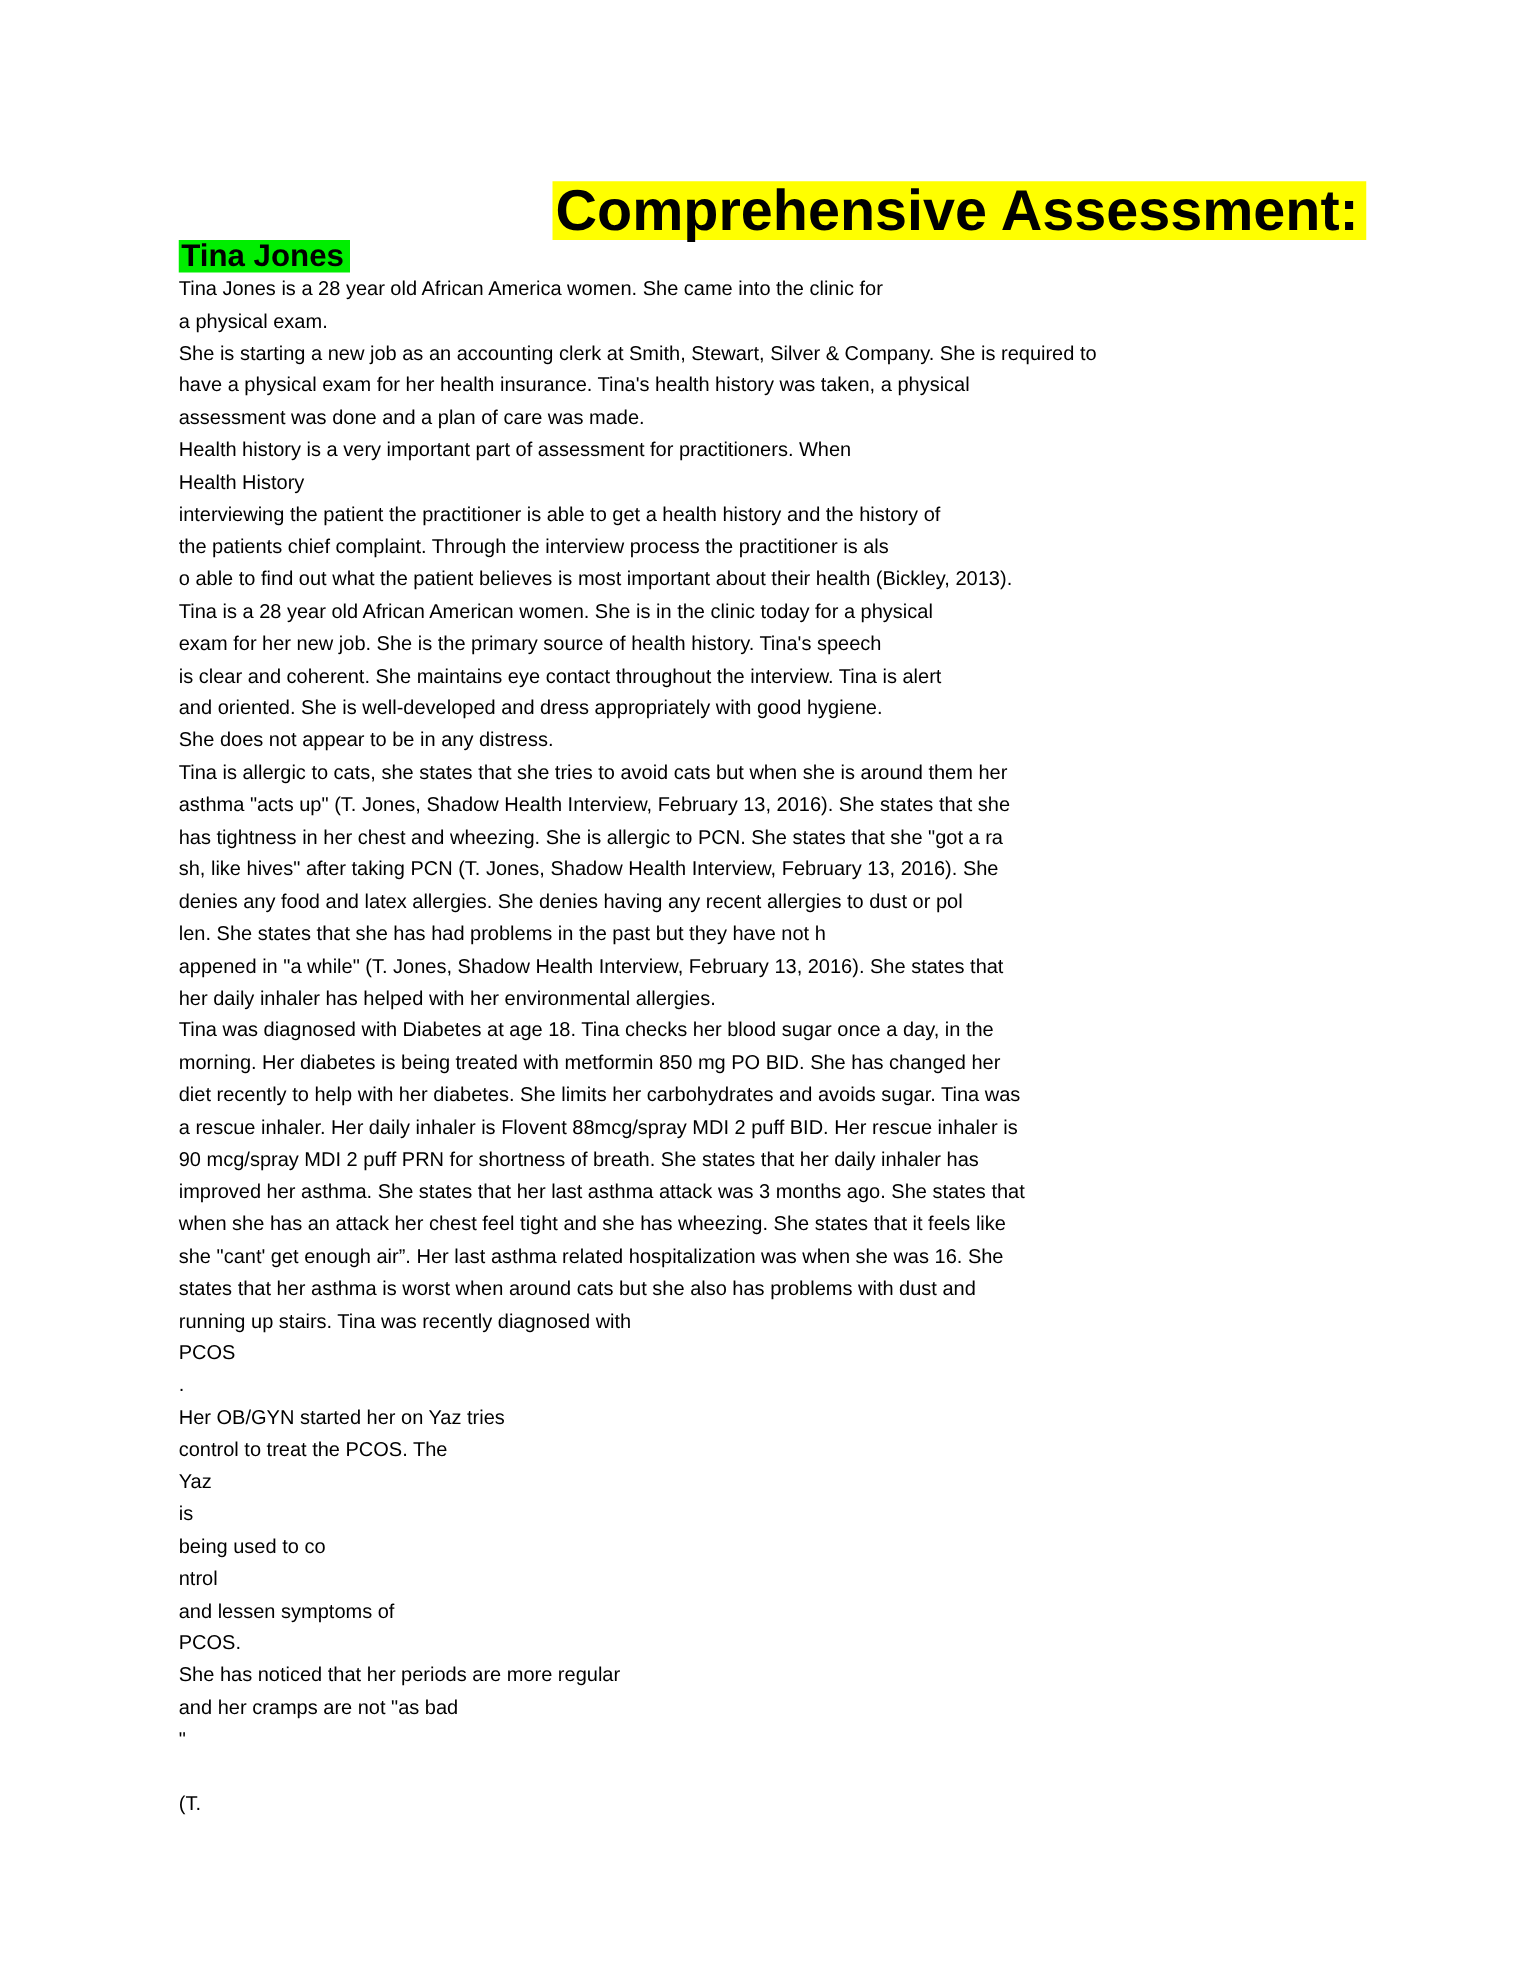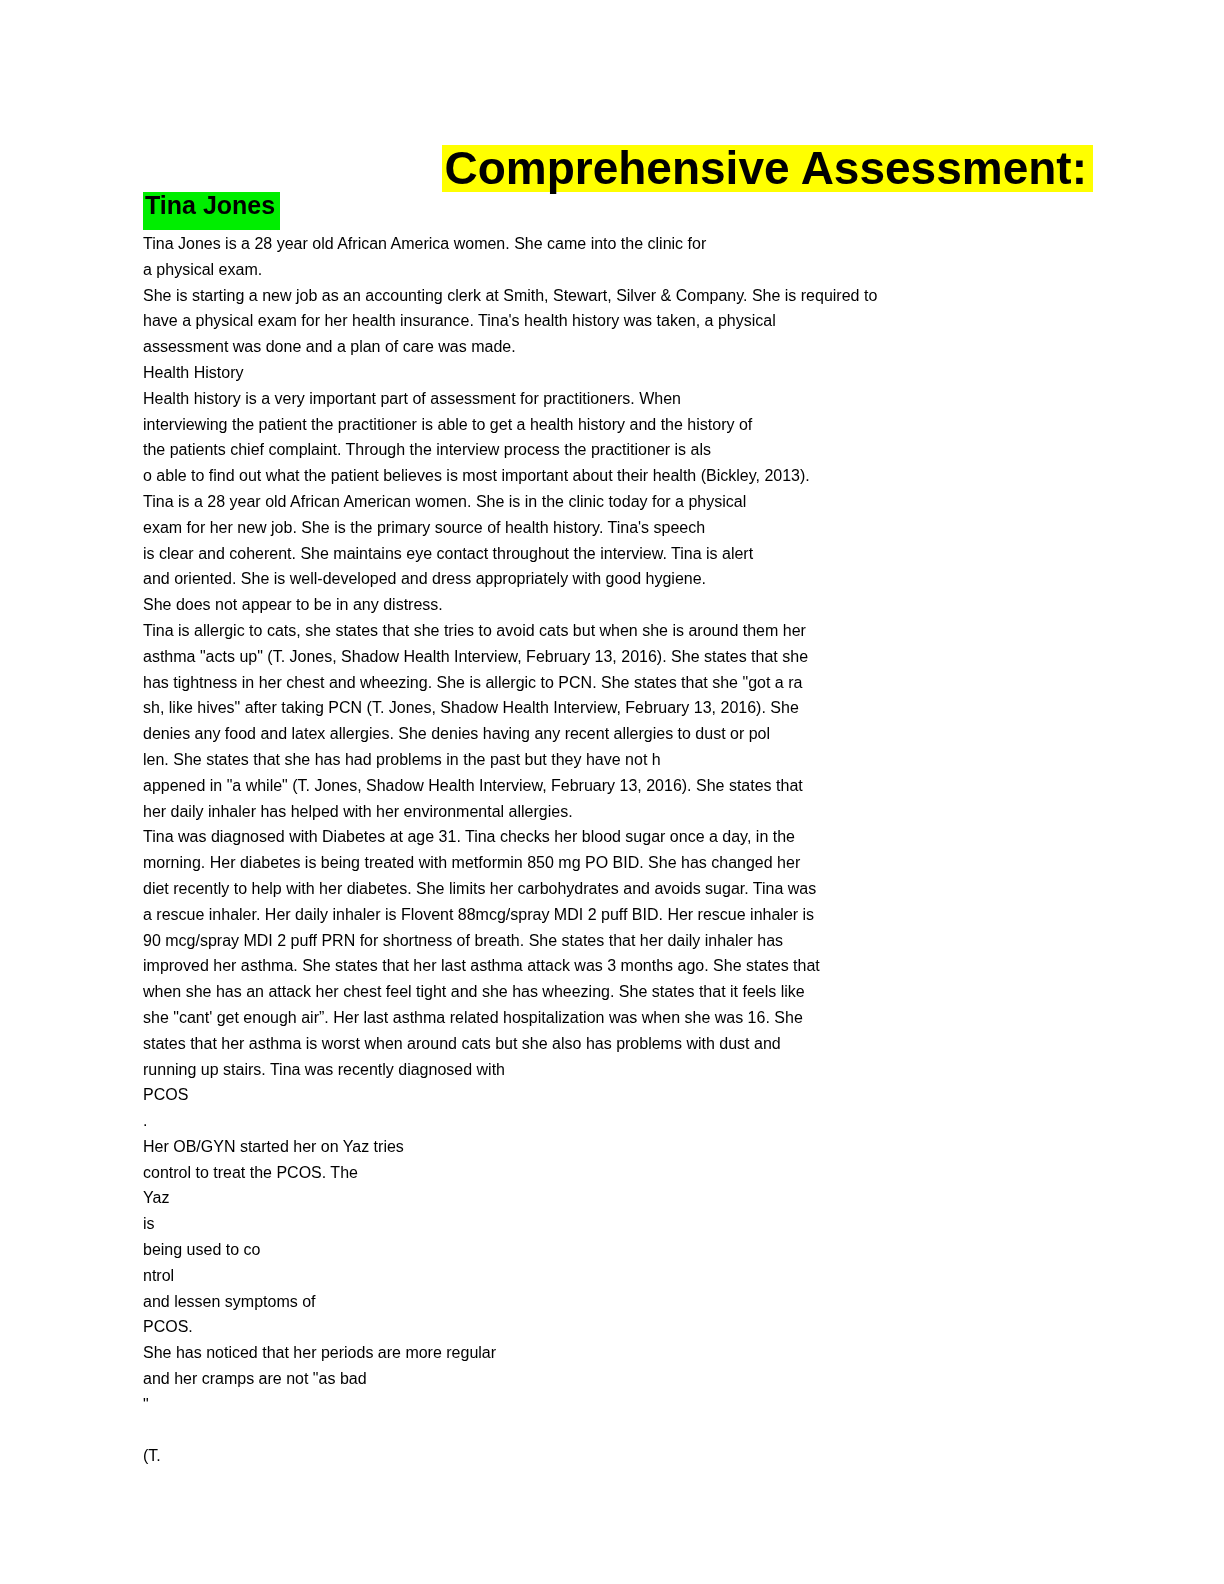--- a/index.html
+++ b/index.html
@@ -41,21 +41,21 @@
   }
   h2.subtitle {
     margin: 0;
     font-size: 25px;
     line-height: 26px;
     font-weight: bold;
   }
   h2.subtitle .hl {
     background: var(--hl-subtitle, #00ee00);
     display: inline-block;
-    padding: 0 5px 12px 2px;
+    padding: 0 5px 0 2px;
     text-align: right;
   }
   .doc-body {
     margin-top: 0;
     font-size: 19.5px;
   }
   .doc-body .line {
     height: 25.8px;
     line-height: 25.8px;
     white-space: pre;
@@ -69,39 +69,39 @@
 <div class="page">
   <div class="content">
     <h1 class="title"><span class="hl">Comprehensive Assessment:</span></h1>
     <h2 class="subtitle"><span class="hl">Tina Jones</span></h2>
     <div class="doc-body">
         <div class="line"><span class="run-n">Tina Jones is a 28 year old African America women. She came into the clinic for</span></div>
         <div class="line"><span class="run-n">a physical exam.</span></div>
         <div class="line"><span class="run-sm">She is starting a new job as an accounting clerk at Smith, Stewart, Silver &amp; Company. She is required to</span></div>
         <div class="line"><span class="run-sm">have a physical exam for her health </span><span class="run-n">insurance. Tina's health history was taken, a physical</span></div>
         <div class="line"><span class="run-n">assessment was done and a plan of care was made.</span></div>
+        <div class="line"><span class="run-n">Health history is a very important part of assessment for practitioners. When</span></div>
         <div class="line"><span class="run-n">Health History</span></div>
-        <div class="line"><span class="run-n">Health history is a very important part of assessment for practitioners. When</span></div>
         <div class="line"><span class="run-n">interviewing the patient the practitioner is able to get a health history and the history of</span></div>
         <div class="line"><span class="run-n">the patients chief complaint. Through the interview process the practitioner is als</span></div>
         <div class="line"><span class="run-n">o able to find out what the patient believes is most important about their health (Bickley, 2013).</span></div>
         <div class="line"><span class="run-n">Tina is a 28 year old African American women. She is in the clinic today for a physical</span></div>
         <div class="line"><span class="run-n">exam for her new job. She is the primary source of health history. Tina's speech</span></div>
         <div class="line"><span class="run-n">is clear and coherent. She maintains eye contact throughout the interview. Tina is alert</span></div>
         <div class="line"><span class="run-n">and oriented. She is well-developed and dress appropriately with good hygiene.</span></div>
         <div class="line"><span class="run-n">She does not appear to be in any distress.</span></div>
         <div class="line"><span class="run-n">Tina is allergic to cats, she states that she tries to avoid cats but when she is around them her</span></div>
         <div class="line"><span class="run-n">asthma "acts up" (T. Jones, Shadow Health Interview, February 13, 2016). She states that she</span></div>
         <div class="line"><span class="run-n">has tightness in her chest and wheezing. She is allergic to PCN. She states that she "got a ra</span></div>
         <div class="line"><span class="run-n">sh, like hives" after taking PCN (T. Jones, Shadow Health Interview, February 13, 2016). She</span></div>
         <div class="line"><span class="run-n">denies any food and latex allergies. She denies having any recent allergies to dust or pol</span></div>
         <div class="line"><span class="run-n">len. She states that she has had problems in the past but they have not h</span></div>
         <div class="line"><span class="run-n">appened in "a while" (T. Jones, Shadow Health Interview, February 13, 2016). She states that</span></div>
         <div class="line"><span class="run-n">her daily inhaler has helped with her environmental allergies.</span></div>
-        <div class="line"><span class="run-n">Tina was diagnosed with Diabetes at age 31. Tina checks her blood sugar once a day, in the</span></div>
+        <div class="line"><span class="run-n">Tina was diagnosed with Diabetes at age 18. Tina checks her blood sugar once a day, in the</span></div>
         <div class="line"><span class="run-n">morning. Her diabetes is being treated with metformin 850 mg PO BID. She has changed her</span></div>
         <div class="line"><span class="run-n">diet recently to help with her diabetes. She limits her carbohydrates and avoids sugar. Tina was</span></div>
         <div class="line"><span class="run-n">a rescue inhaler. Her daily inhaler is Flovent 88mcg/spray MDI 2 puff BID. Her rescue inhaler is</span></div>
         <div class="line"><span class="run-n">90 mcg/spray MDI 2 puff PRN for shortness of breath. She states that her daily inhaler has</span></div>
         <div class="line"><span class="run-n">improved her asthma. She states that her last asthma attack was 3 months ago. She states that</span></div>
         <div class="line"><span class="run-n">when she has an attack her chest feel tight and she has wheezing. She states that it feels like</span></div>
         <div class="line"><span class="run-n">she "cant' get enough air”. Her last asthma related hospitalization was when she was 16. She</span></div>
         <div class="line"><span class="run-n">states that her asthma is worst when around cats but she also has problems with dust and</span></div>
         <div class="line"><span class="run-n">running up stairs. Tina was recently diagnosed with</span></div>
         <div class="line"><span class="run-n">PCOS</span></div>

